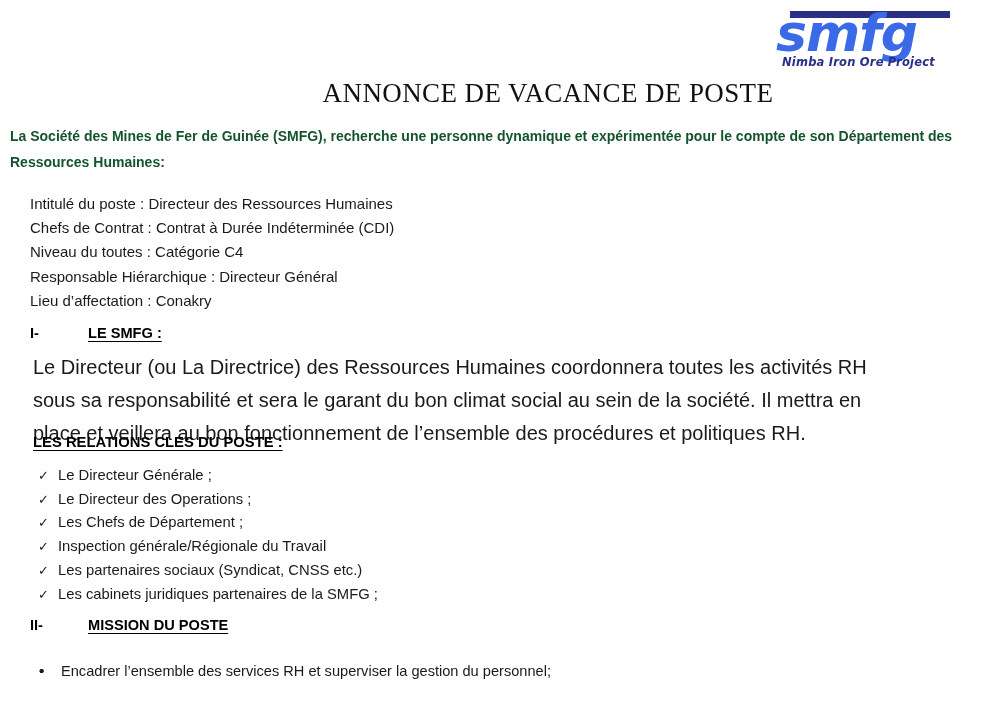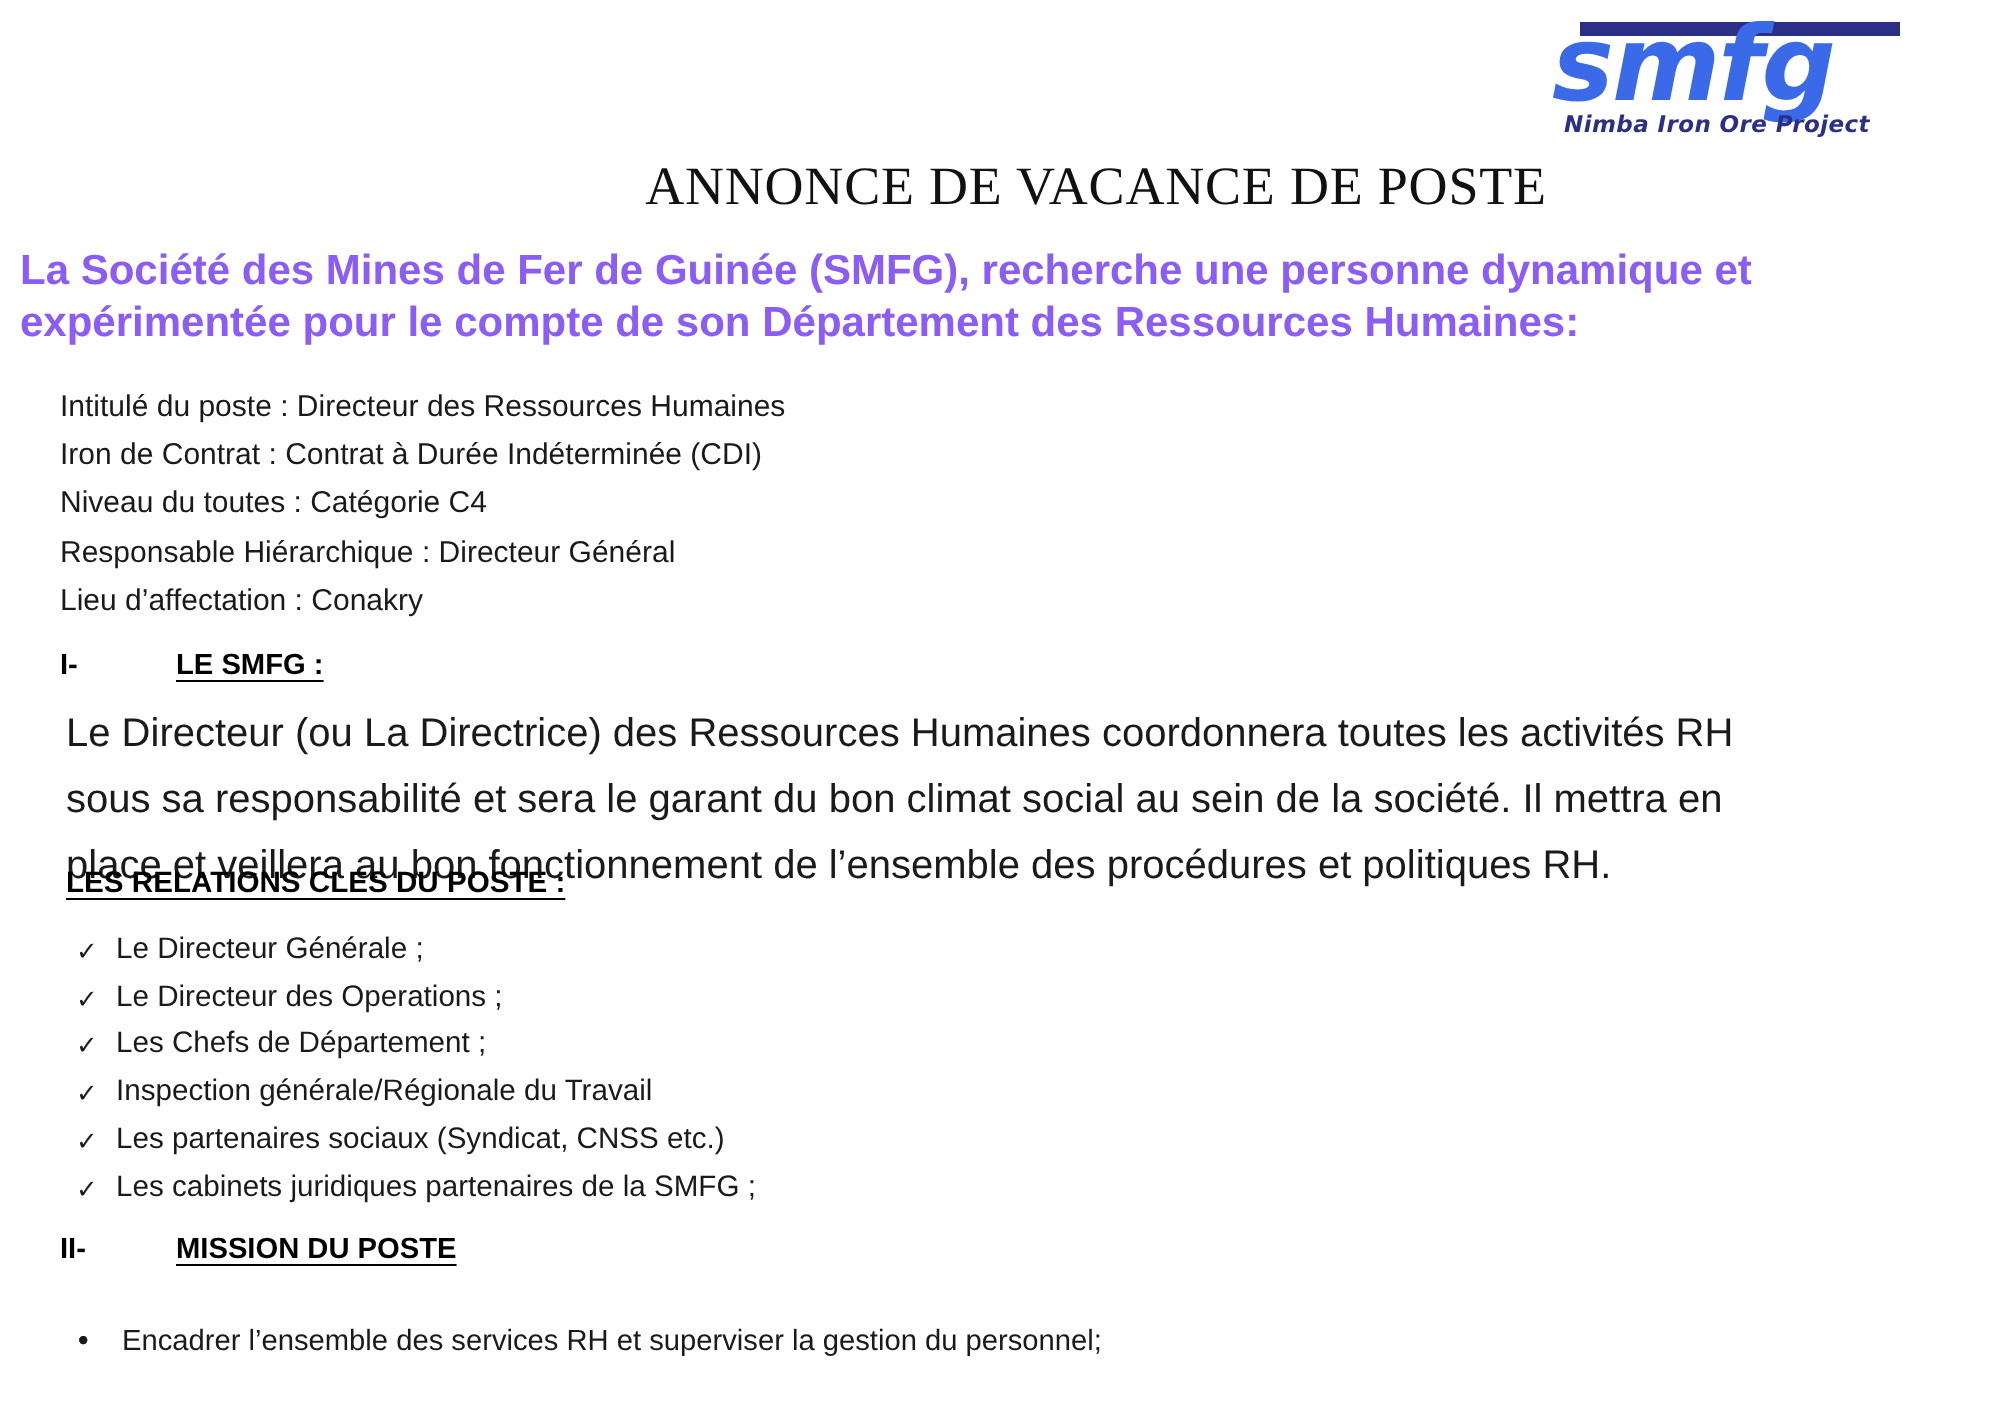--- a/index.html
+++ b/index.html
@@ -85,23 +85,23 @@
   }
 
   
   .intro {
     position: absolute;
     top: 123px;
     left: 10px;
     width: 972px;
     font-family: "Liberation Sans", sans-serif;
     font-weight: bold;
-    font-size: 21px;
+    font-size: 14px;
     line-height: 26px;
-    color: #8b5cf6;
+    color: #14532d;
   }
 
   
   .fields {
     position: absolute;
     top: 192px;
     left: 30px;
     width: 620px;
   }
   .field-row {
@@ -227,21 +227,21 @@
 
   <div class="doc-title">ANNONCE DE VACANCE DE POSTE</div>
 
   <div class="intro">La Société des Mines de Fer de Guinée (SMFG), recherche une personne dynamique et expérimentée pour le compte de son Département des Ressources Humaines:</div>
 
   <div class="fields">
     <div class="field-row">
       <span class="field-label">Intitulé du poste : </span><span class="field-value">Directeur des Ressources Humaines</span>
     </div>
     <div class="field-row">
-      <span class="field-label">Iron de Contrat :  </span><span class="field-value">Contrat à Durée Indéterminée (CDI)</span>
+      <span class="field-label">Chefs de Contrat :  </span><span class="field-value">Contrat à Durée Indéterminée (CDI)</span>
     </div>
     <div class="field-row">
       <span class="field-label">Niveau du toutes :  </span><span class="field-value">Catégorie C4</span>
     </div>
     <div class="field-row">
       <span class="field-label">Responsable Hiérarchique : </span><span class="field-value">Directeur Général</span>
     </div>
     <div class="field-row">
       <span class="field-label">Lieu d’affectation :  </span><span class="field-value">Conakry</span>
     </div>

